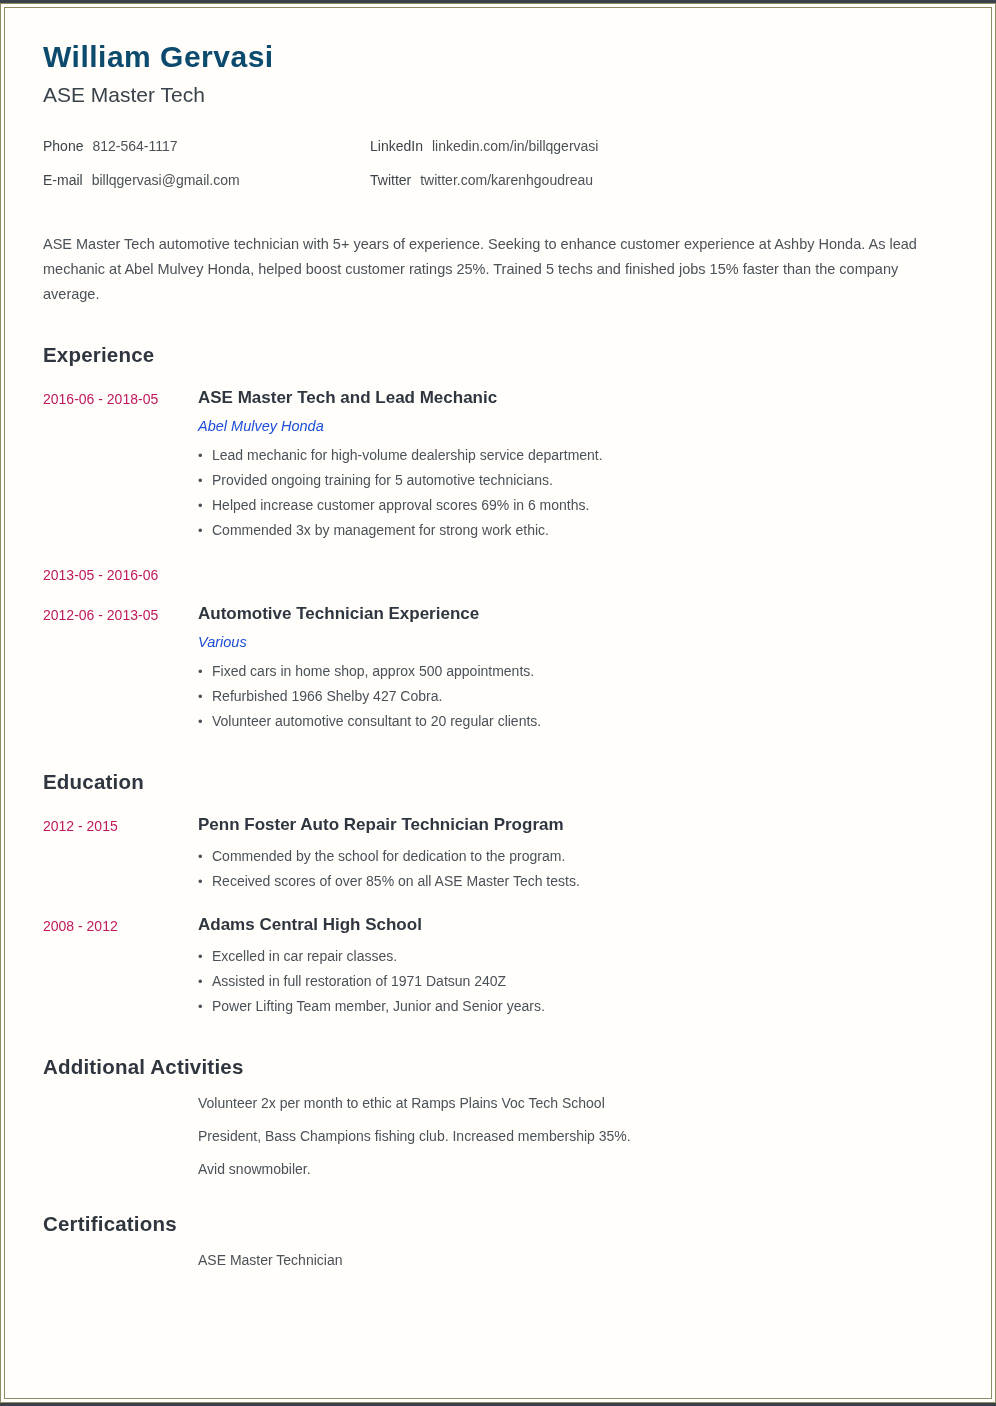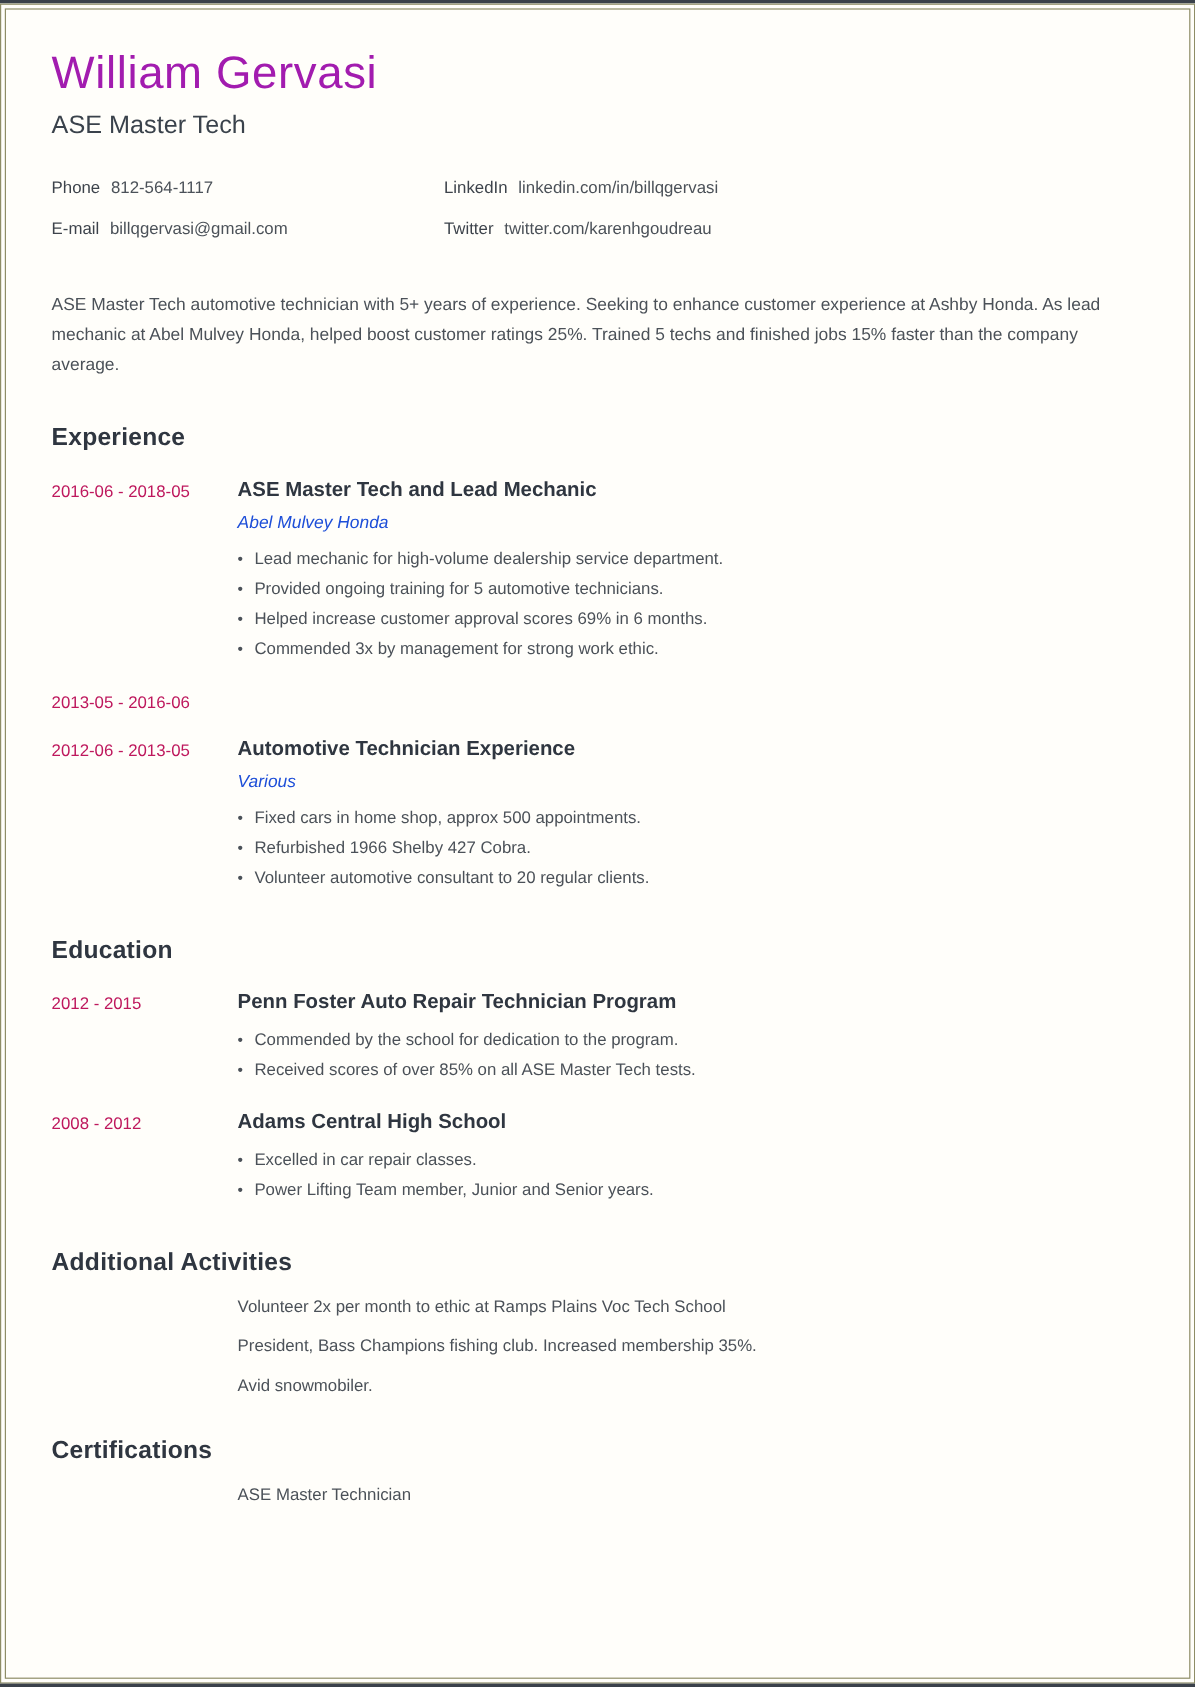--- a/index.html
+++ b/index.html
@@ -19,23 +19,23 @@
   .sheet-inner {
     height: calc(100% - 6px);
     margin: 3px;
     border: 1px solid #8e8d66;
     padding: 31px 58px 0 38px;
     overflow: hidden;
     background: #fffefa;
   }
   h1.name {
     margin: 0;
-    font-size: 38px;
-    font-weight: normal;
-    color: #a21caf;
+    font-size: 30px;
+    font-weight: bold;
+    color: #0c4a6e;
     line-height: 1.18;
     letter-spacing: 0.5px;
   }
   .job-title {
     margin-top: 9px;
     font-size: 21px;
     color: #3a424b;
   }
   .contact-grid {
     margin-top: 31px;
@@ -188,20 +188,21 @@
           </ul>
         </div>
       </div>
 
       <div class="entry">
         <div class="entry-dates">2008 - 2012</div>
         <div>
           <h3 class="entry-title">Adams Central High School</h3>
           <ul class="bullets">
             <li>Excelled in car repair classes.</li>
+            <li>Assisted in full restoration of 1971 Datsun 240Z</li>
             <li>Power Lifting Team member, Junior and Senior years.</li>
           </ul>
         </div>
       </div>
     </section>
 
     <section>
       <h2 class="section-heading">Additional Activities</h2>
       <div class="indent-block">
         <p>Volunteer 2x per month to ethic at Ramps Plains Voc Tech School</p>

